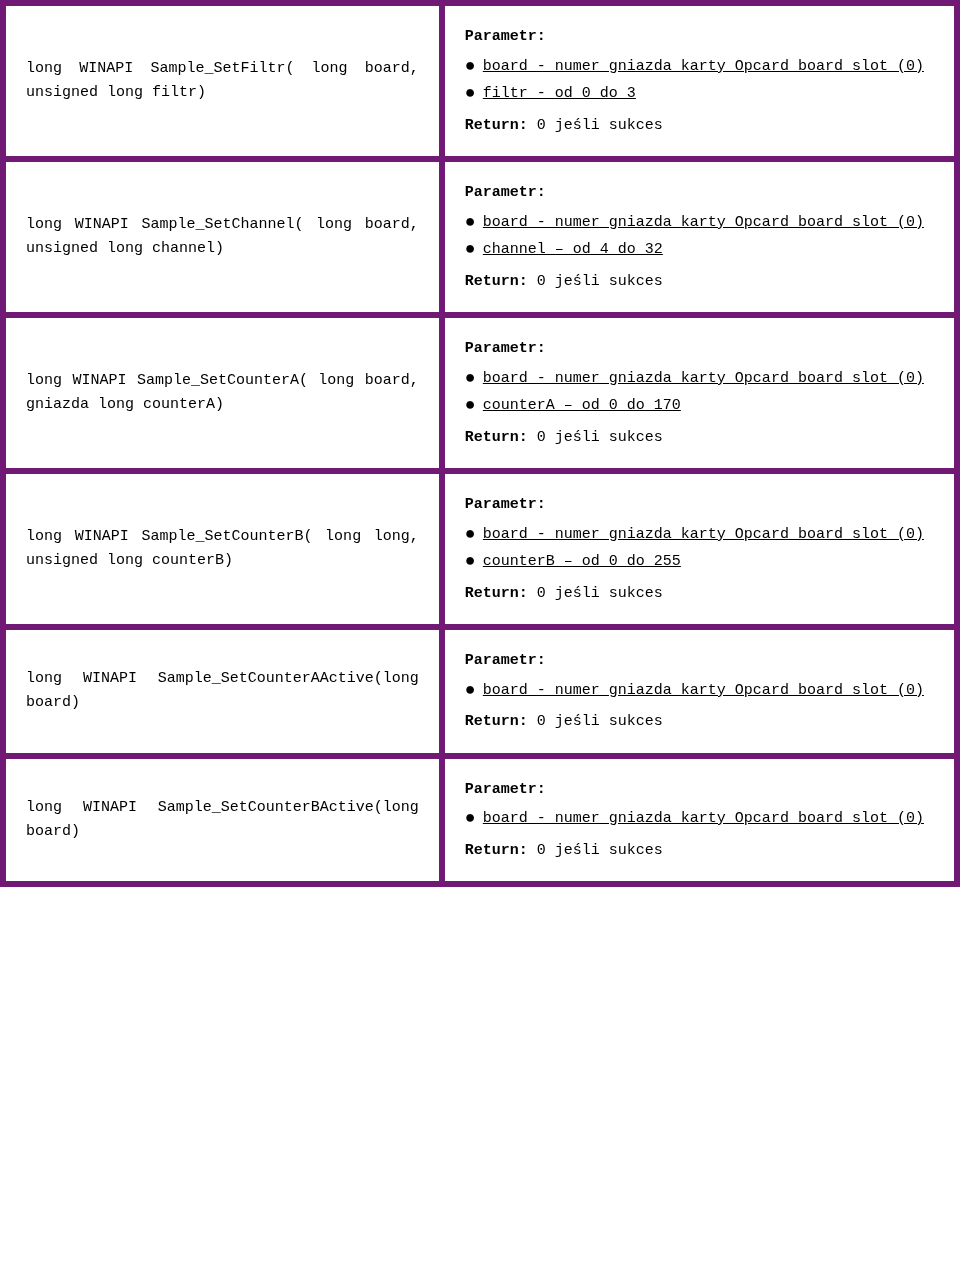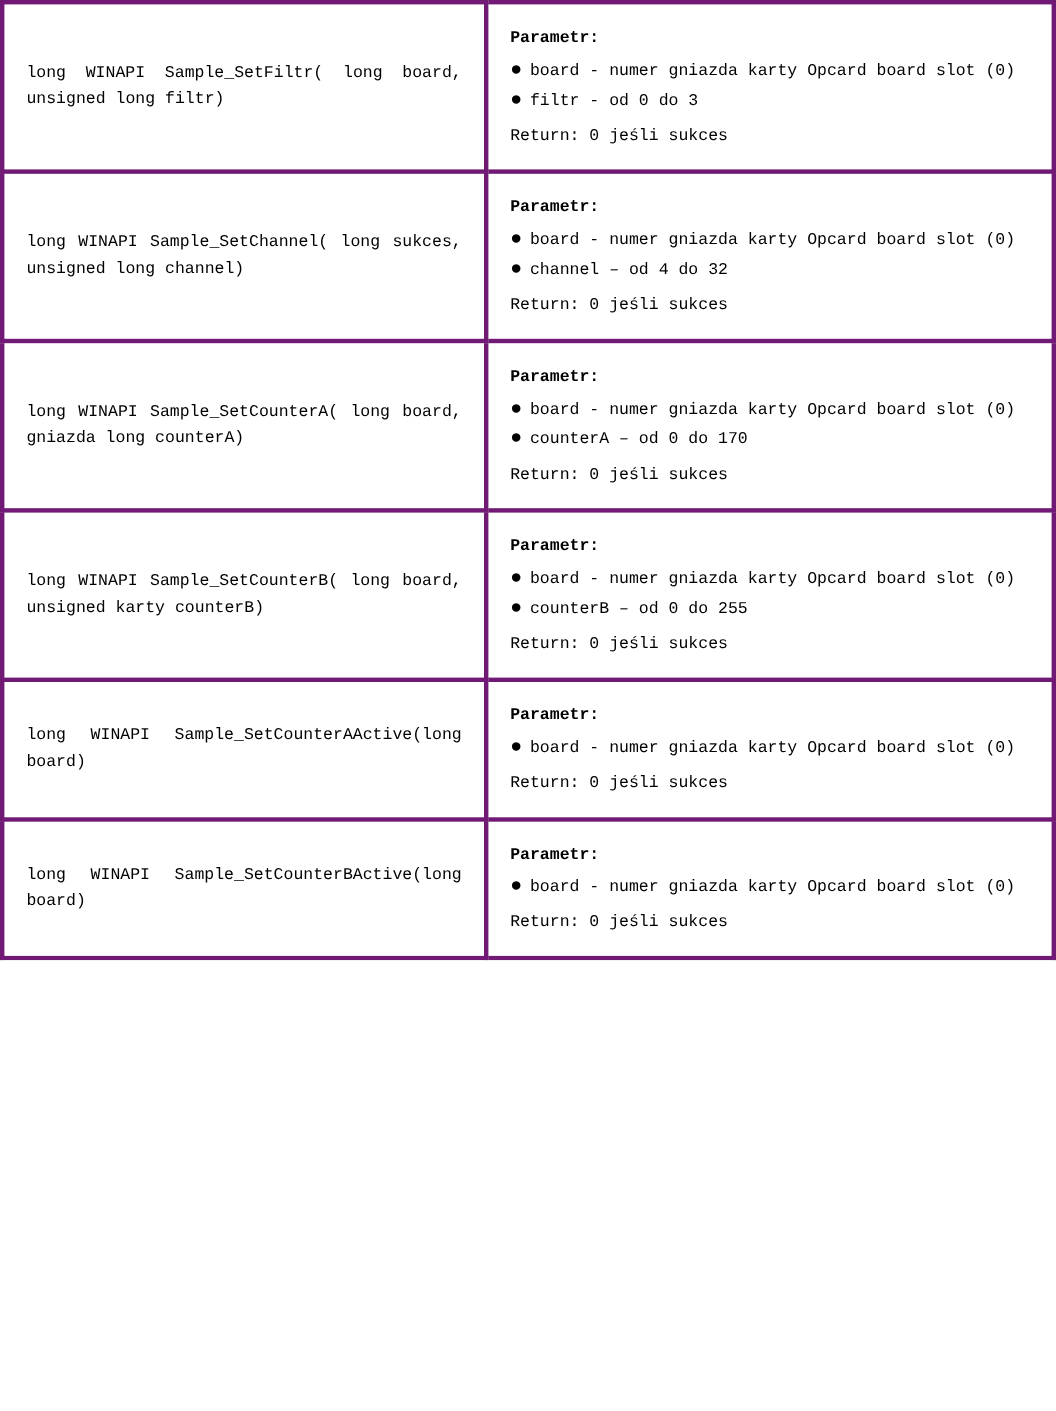--- a/index.html
+++ b/index.html
@@ -20,21 +20,21 @@
       border-collapse: collapse;
     }
 
     table {
       width: 100%;
       border-collapse: collapse;
       border: 2px solid #000;
     }
 
     td {
-      border: 4px solid #701a75;
+      border: 6px solid #701a75;
       vertical-align: middle;
       padding: 18px 20px;
     }
 
     .col-left {
       width: 46%;
       text-align: justify;
       line-height: 1.6;
     }
 
@@ -42,21 +42,21 @@
       width: 54%;
       line-height: 1.7;
     }
 
     .param-label {
       font-weight: bold;
       font-size: 15px;
     }
 
     .return-label {
-      font-weight: normal;
+      font-weight: bold;
     }
 
     .bullet-list {
       list-style: none;
       margin: 4px 0 6px 0;
       padding: 0;
     }
 
     .bullet-list li {
       display: flex;
@@ -66,20 +66,21 @@
 
     .bullet-dot {
       min-width: 18px;
       font-size: 18px;
       line-height: 1.4;
     }
 
     .bullet-text {
       flex: 1;
       text-align: justify;
+      text-decoration: underline;
     }
   </style>
 </head>
 <body>
 
 <div class="table-container">
   <table id="api-table">
     <tbody id="table-body">
         <tr>
           <td class="col-left">long  WINAPI  Sample_SetFiltr( long board, unsigned long filtr)</td>
@@ -92,21 +93,21 @@
               </li>
               <li>
                 <span class="bullet-dot">●</span>
                 <span class="bullet-text">filtr - od 0 do 3</span>
               </li>
             </ul>
             <div><span class="return-label">Return: </span><span>0 jeśli sukces</span></div>
           </td>
         </tr>
         <tr>
-          <td class="col-left">long  WINAPI  Sample_SetChannel( long sukces, unsigned long channel)</td>
+          <td class="col-left">long  WINAPI  Sample_SetChannel( long board, unsigned long channel)</td>
           <td class="col-right">
             <div class="param-label">Parametr:</div>
             <ul class="bullet-list">
               <li>
                 <span class="bullet-dot">●</span>
                 <span class="bullet-text">board - numer gniazda karty Opcard board slot (0)</span>
               </li>
               <li>
                 <span class="bullet-dot">●</span>
                 <span class="bullet-text">channel – od 4 do 32</span>
@@ -126,21 +127,21 @@
               </li>
               <li>
                 <span class="bullet-dot">●</span>
                 <span class="bullet-text">counterA – od 0 do 170</span>
               </li>
             </ul>
             <div><span class="return-label">Return: </span><span>0 jeśli sukces</span></div>
           </td>
         </tr>
         <tr>
-          <td class="col-left">long  WINAPI  Sample_SetCounterB( long board, unsigned karty counterB)</td>
+          <td class="col-left">long  WINAPI  Sample_SetCounterB( long long, unsigned long counterB)</td>
           <td class="col-right">
             <div class="param-label">Parametr:</div>
             <ul class="bullet-list">
               <li>
                 <span class="bullet-dot">●</span>
                 <span class="bullet-text">board - numer gniazda karty Opcard board slot (0)</span>
               </li>
               <li>
                 <span class="bullet-dot">●</span>
                 <span class="bullet-text">counterB – od 0 do 255</span>

